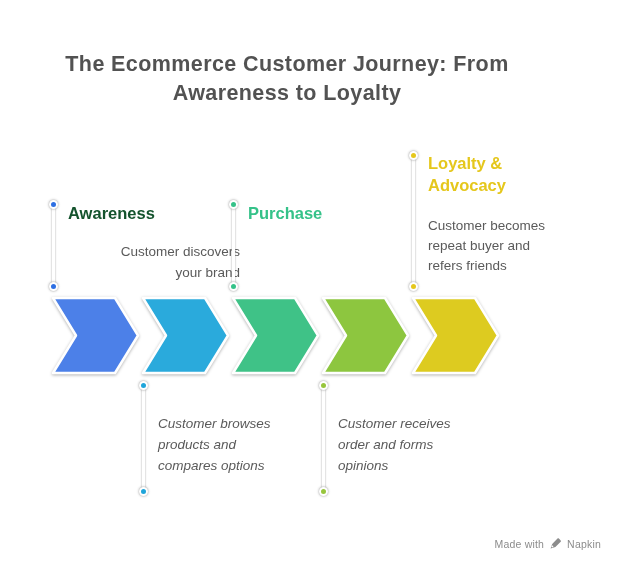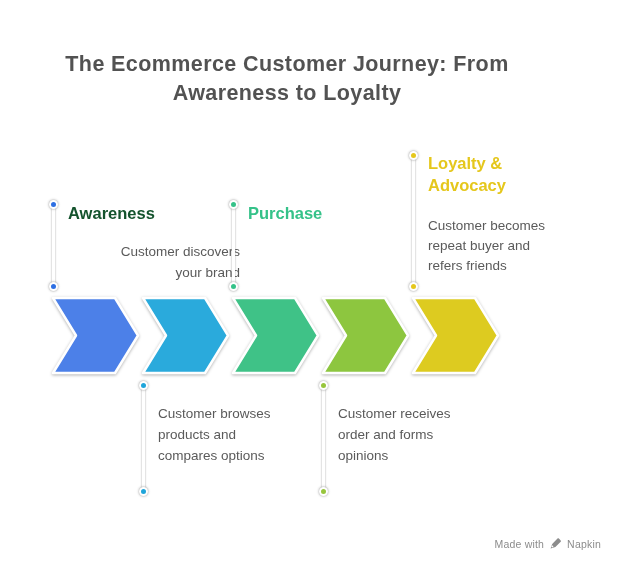--- a/index.html
+++ b/index.html
@@ -55,21 +55,21 @@
   .co-awareness .stage-desc,
   .co-purchase .stage-desc{margin-top:17px;text-align:right;}
 
   .co-loyalty .text{top:-3px;}
   .co-loyalty .stage-title{line-height:22px;}
   .co-loyalty .stage-desc{margin-top:20px;line-height:20px;}
 
   .co-consideration .text,
   .co-postpurchase .text{top:11px;}
   .co-consideration .stage-desc,
-  .co-postpurchase .stage-desc{margin-top:7px;}
+  .co-postpurchase .stage-desc{margin-top:17px;font-style:italic;}
 
   .badge{
     position:absolute;right:17px;bottom:14px;
     display:flex;align-items:center;gap:5px;
     font-size:10.5px;color:#8c8c8c;letter-spacing:0.2px;
   }
   .badge svg{display:block;}
 </style>
 </head>
 <body>

